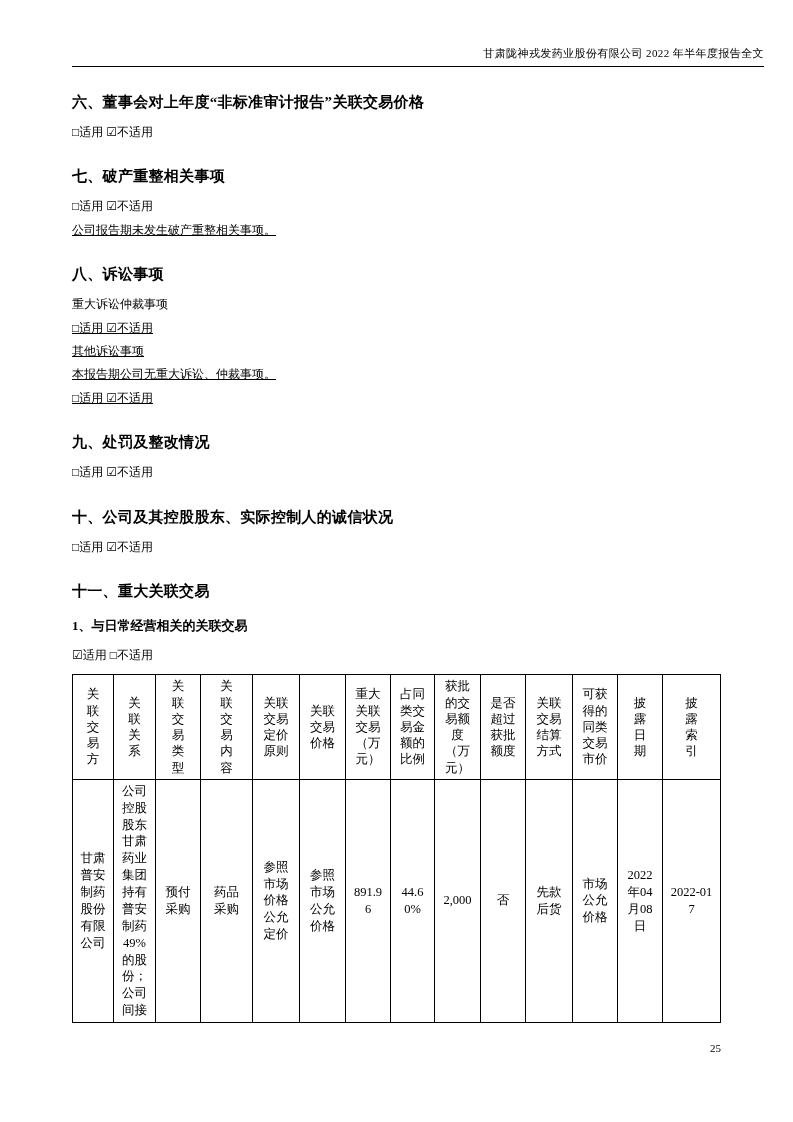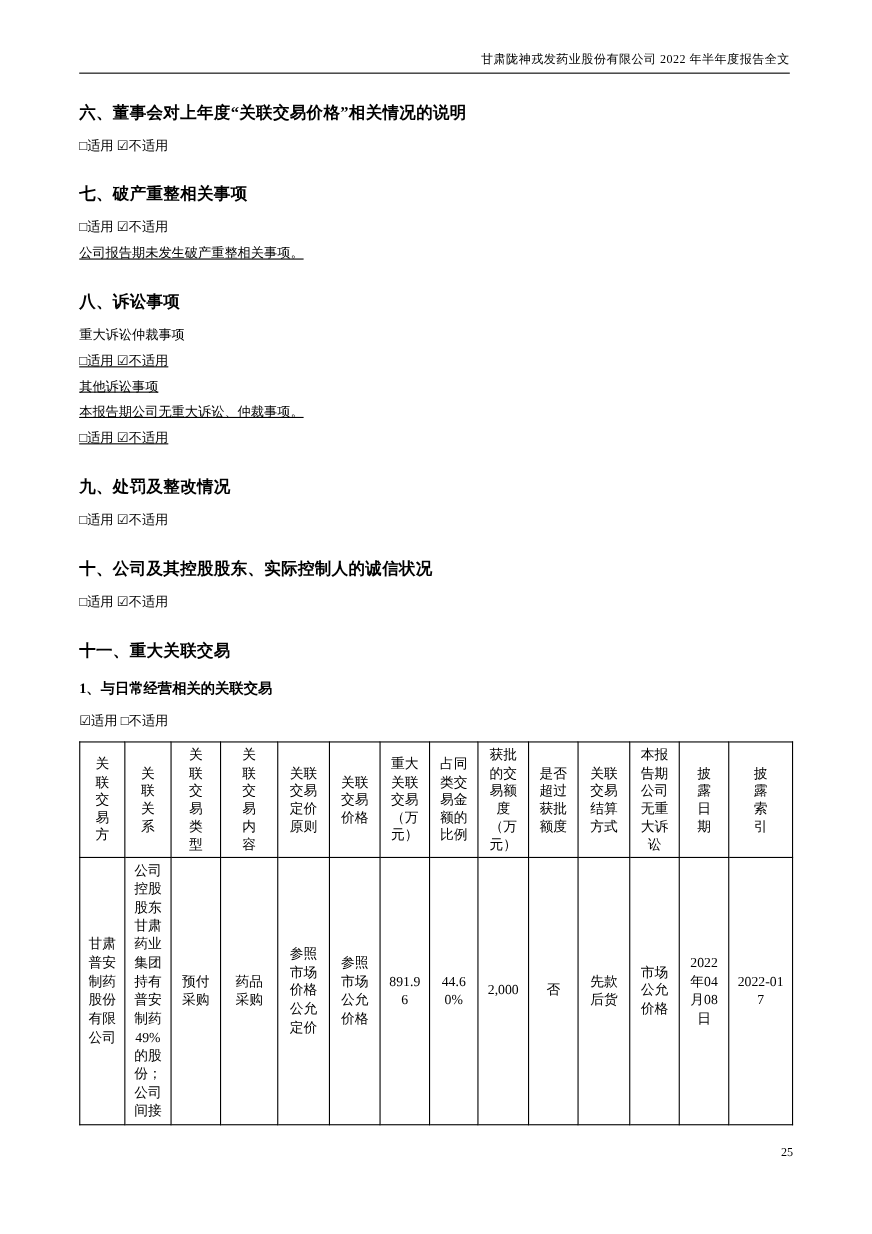--- a/index.html
+++ b/index.html
@@ -1,21 +1,21 @@
 <!DOCTYPE html>
 <html><head>
 <meta charset="utf-8">
 <style>
   * { box-sizing: border-box; }
   html, body { margin: 0; padding: 0; background: #ffffff; }
   .page {
     position: relative; width: 793px; height: 1122px; background: #fff; color: #000;
     font-family: "Liberation Serif", "DejaVu Serif", serif; overflow: hidden;
   }
-  .content { padding: 46px 75px 0 72px; }
+  .content { padding: 46px 29px 0 72px; }
   .doc-header {
     font-size: 11px; text-align: right; padding-bottom: 5px;
     border-bottom: 1px solid #000; letter-spacing: 0.4px;
   }
   .sec-heading { font-size: 15px; font-weight: bold; margin: 26px 0 0; letter-spacing: 0.3px; }
   .sub-heading { font-size: 13px; font-weight: bold; margin: 16px 0 0; }
   .body-line  { font-size: 12px; margin: 6px 0 0;  line-height: 1.45; text-decoration: underline; }
   .check-line { font-size: 12px; margin: 12px 0 0; line-height: 1.45; }
   table.rel {
     border-collapse: collapse; margin-top: 10px; table-layout: fixed;
@@ -32,21 +32,21 @@
   .page-number { position: absolute; right: 72px; top: 1042px; font-size: 11px; margin-left: 36px; }
 </style>
 </head>
 <body>
 
 <div class="page">
   <div class="content">
 
     <div class="doc-header">甘肃陇神戎发药业股份有限公司 2022 年半年度报告全文</div>
 
-    <div class="sec-heading">六、董事会对上年度“关联交易价格”相关情况的说明</div>
+    <div class="sec-heading">六、董事会对上年度“非标准审计报告”关联交易价格</div>
     <div class="check-line">□适用 ☑不适用</div>
 
     <div class="sec-heading">七、破产重整相关事项</div>
     <div class="check-line">□适用 ☑不适用</div>
     <div class="body-line">公司报告期未发生破产重整相关事项。</div>
 
     <div class="sec-heading">八、诉讼事项</div>
     <div class="check-line">重大诉讼仲裁事项</div>
     <div class="body-line">□适用 ☑不适用</div>
     <div class="body-line">其他诉讼事项</div>
@@ -109,21 +109,21 @@
           <th>
               <div class="hv2">获批的交易额度（万元）</div>
             </th>
           <th>
               <div class="hv2">是否超过获批额度</div>
             </th>
           <th>
               <div class="hv2">关联交易结算方式</div>
             </th>
           <th>
-              <div class="hv2">本报告期公司无重大诉讼</div>
+              <div class="hv2">可获得的同类交易市价</div>
             </th>
           <th>
               <div class="hv1">披露日期</div>
             </th>
           <th>
               <div class="hv1">披露索引</div>
             </th>
         </tr>
       </thead>
       <tbody>

